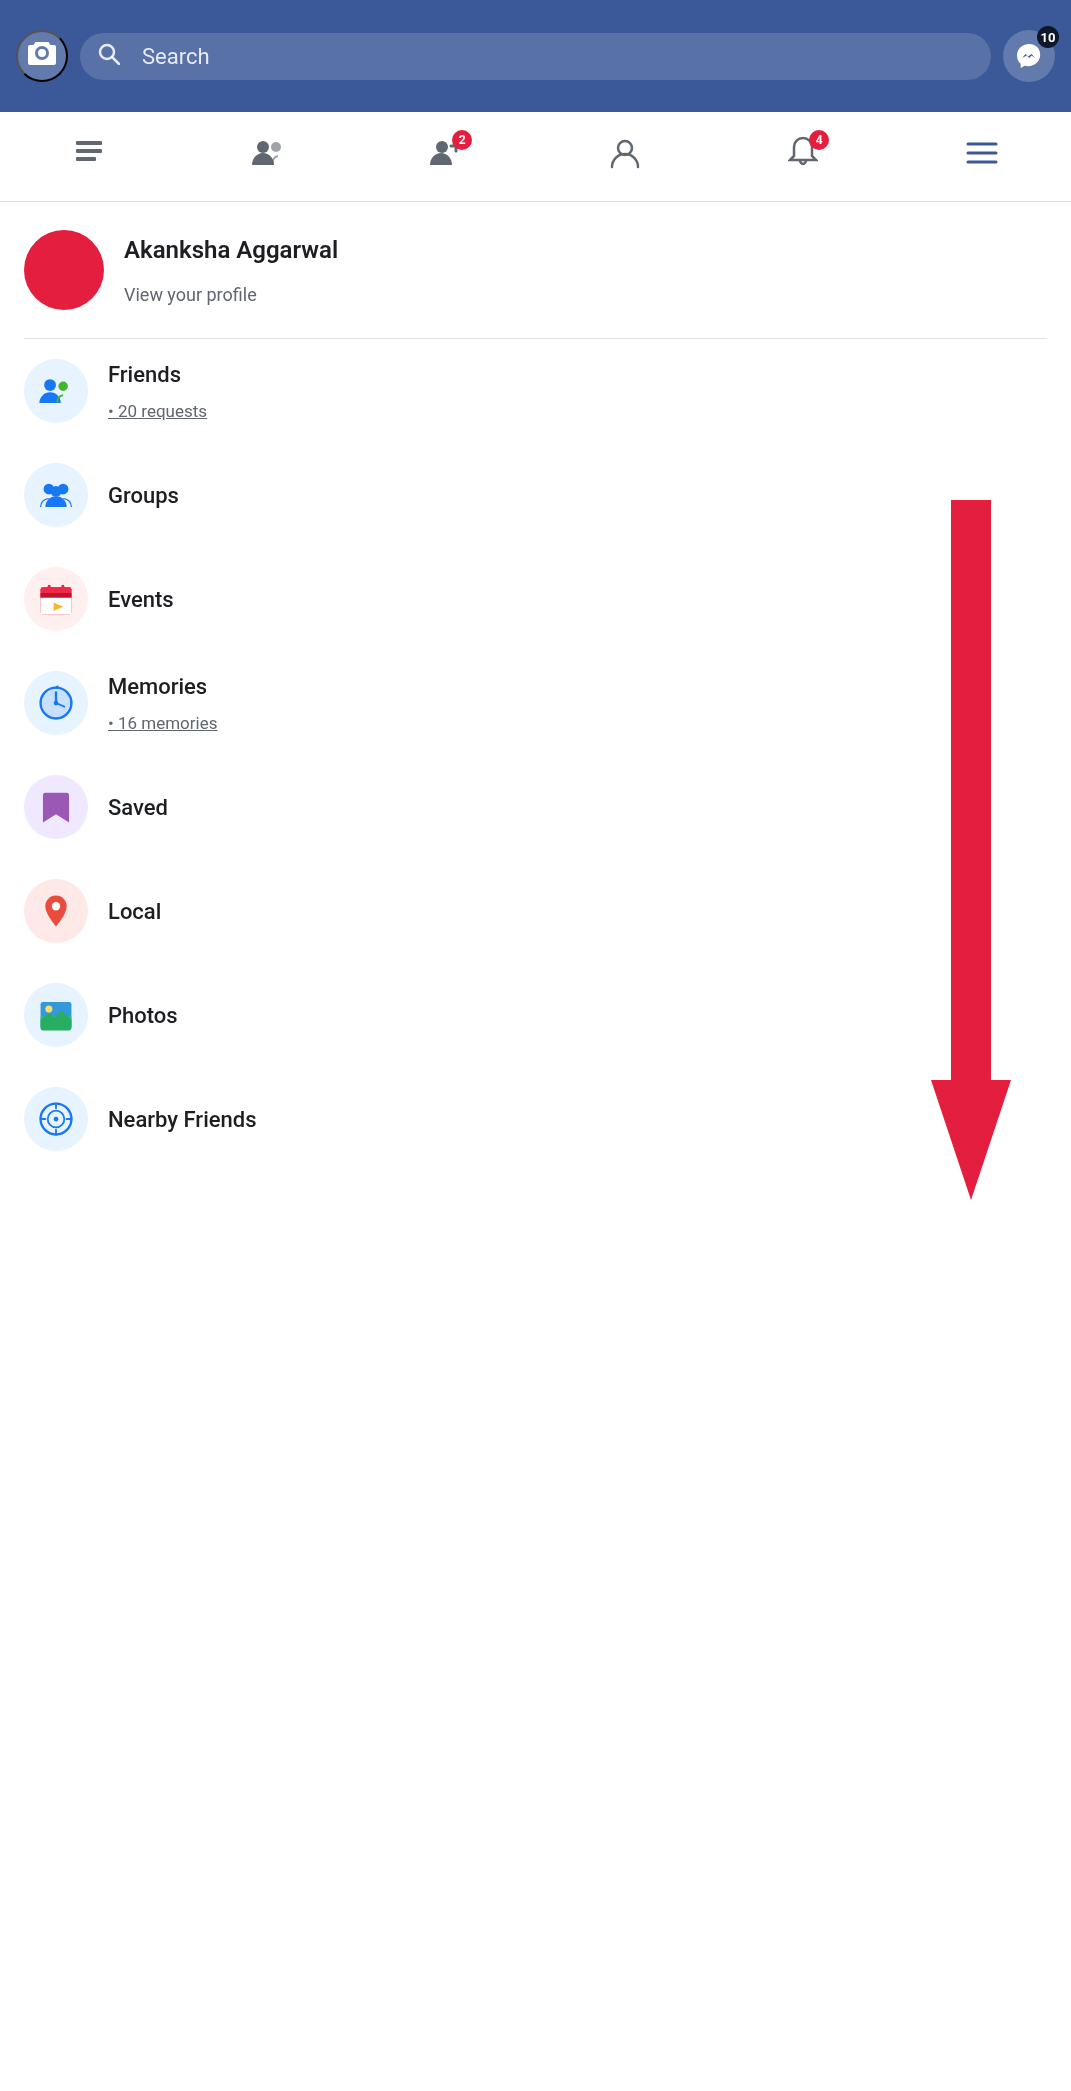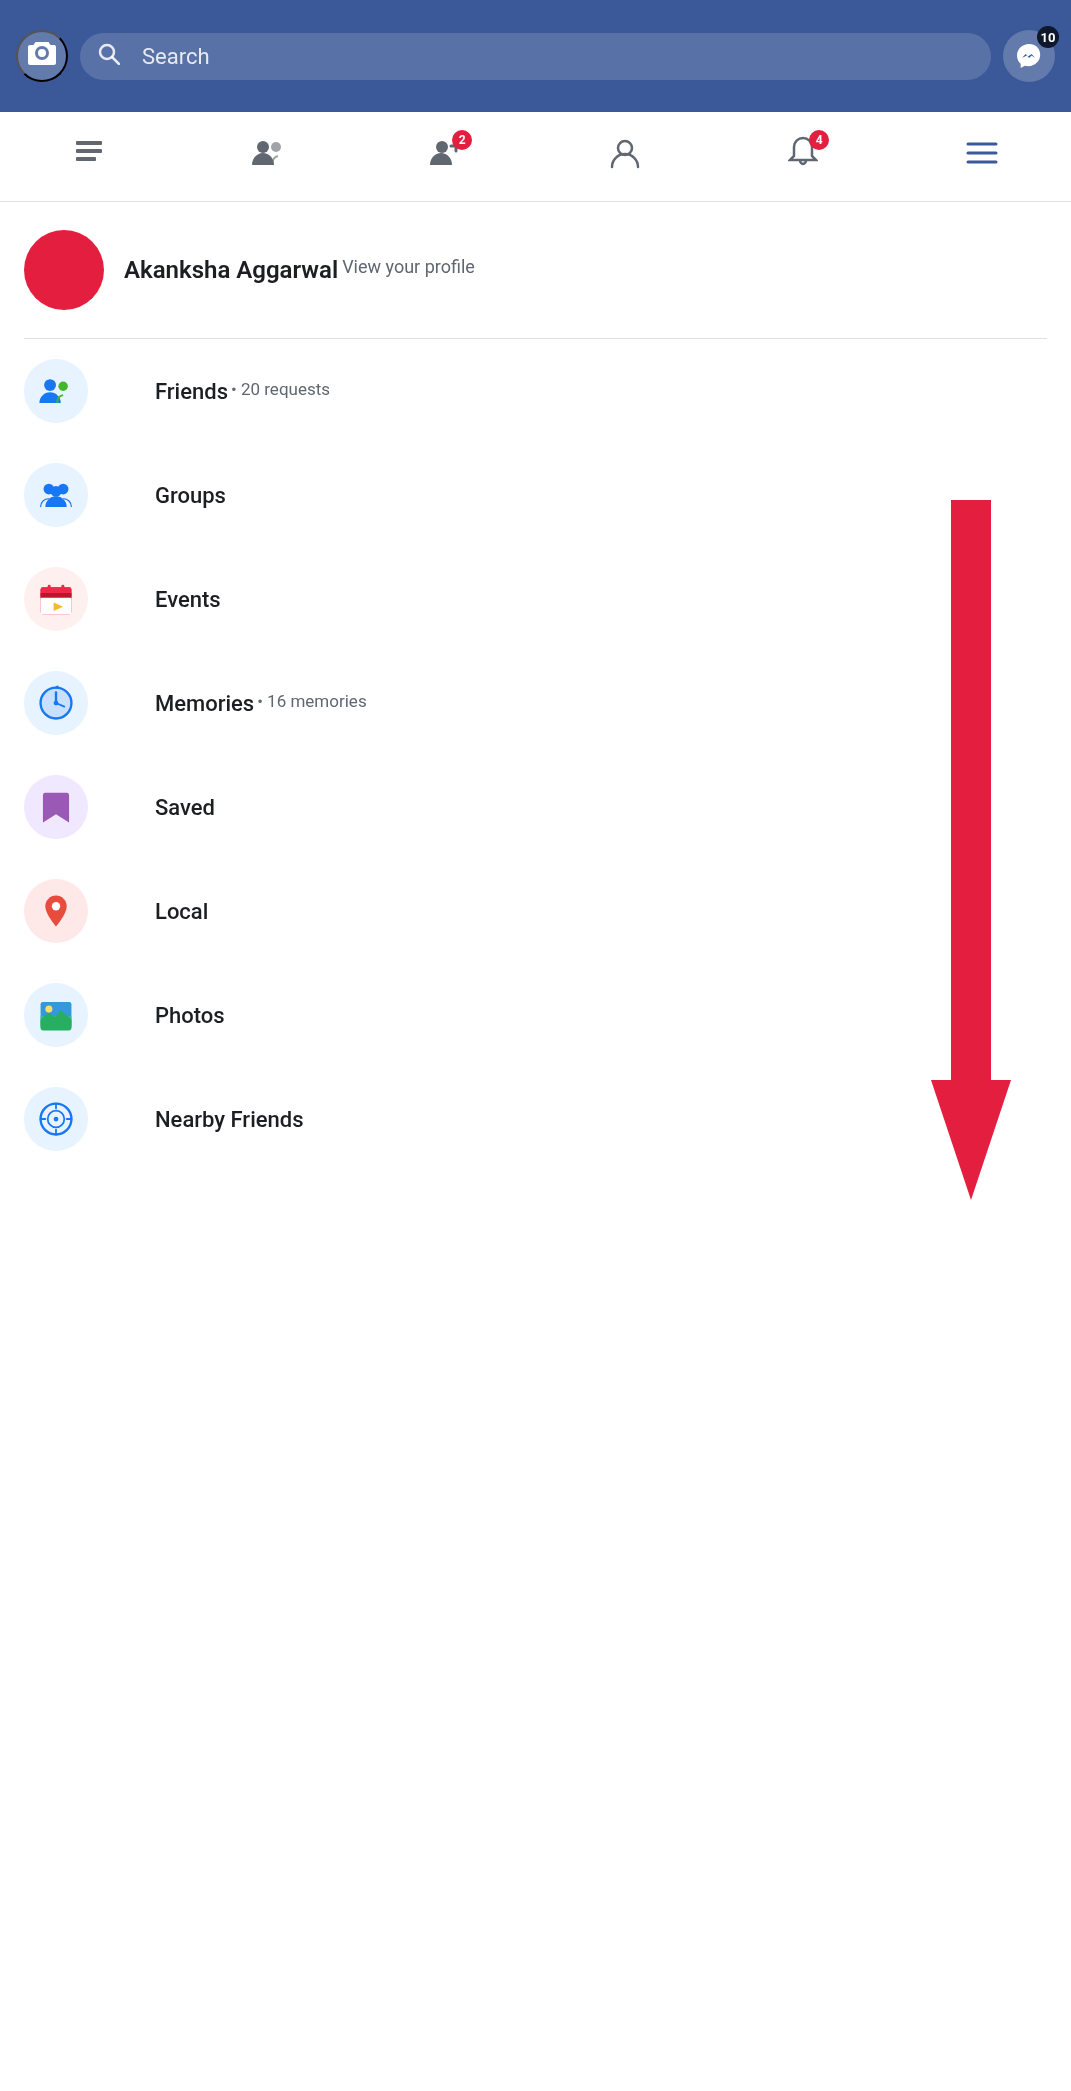--- a/index.html
+++ b/index.html
@@ -130,21 +130,22 @@
     }
     .avatar {
       width: 80px;
       height: 80px;
       border-radius: 50%;
       background: #e41e3f;
       flex-shrink: 0;
     }
     .profile-info {
       display: flex;
-      gap: 4px;
+      flex-direction: column;
+      gap: 20px;
     }
     .profile-name {
       font-size: 24px;
       font-weight: 600;
       color: #1c1e21;
     }
     .profile-sub {
       font-size: 18px;
       color: #606770;
     }
@@ -171,32 +172,32 @@
       height: 64px;
       border-radius: 50%;
       display: flex;
       align-items: center;
       justify-content: center;
       flex-shrink: 0;
       overflow: hidden;
     }
     .menu-text {
       display: flex;
-      flex-direction: row;
-      gap: 3px;
-      margin-left: 47px;
+      flex-direction: column;
+      gap: 14px;
     }
     .menu-label {
       font-size: 22px;
       font-weight: 500;
       color: #1c1e21;
     }
     .menu-sub {
       font-size: 17px;
       color: #606770;
+      text-decoration: underline;
     }
 
     
     .icon-friends {
       background: #e7f3ff;
     }
     .icon-groups {
       background: #e7f3ff;
     }
     .icon-watch {

